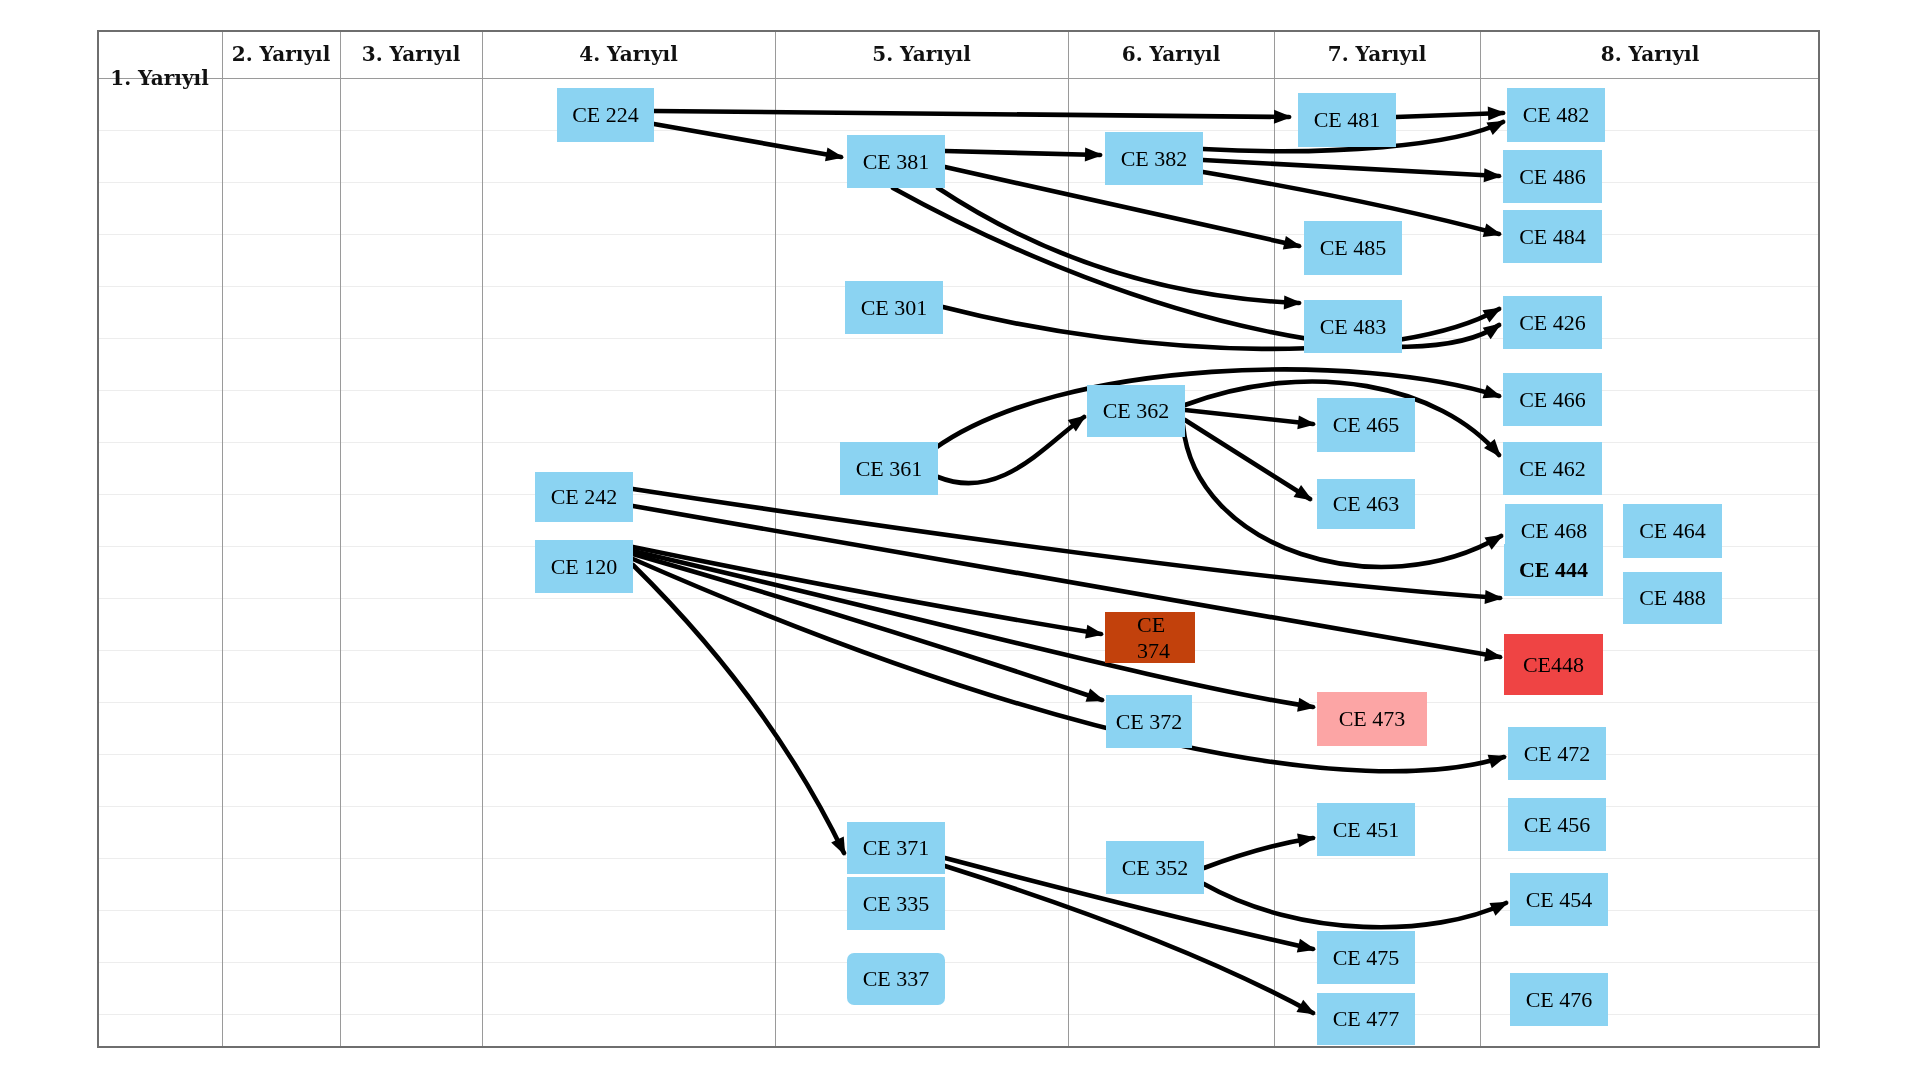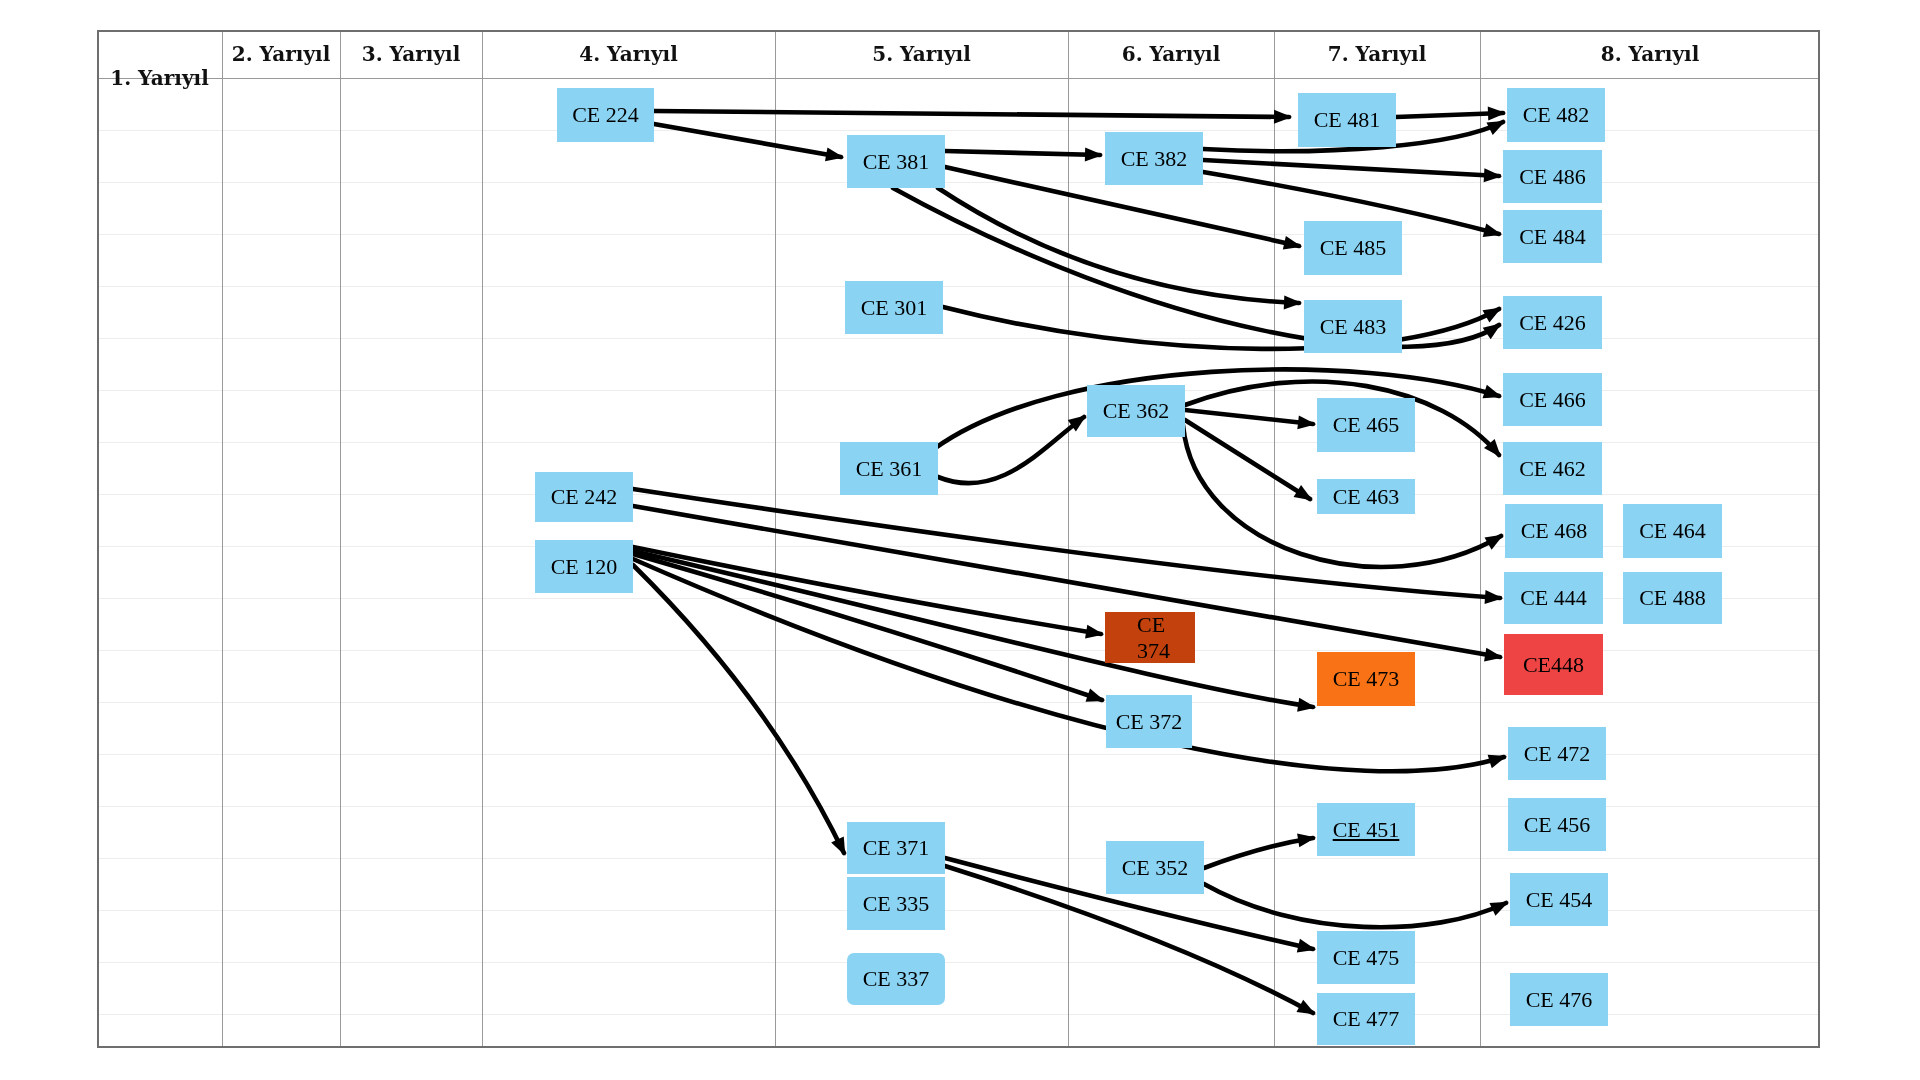--- a/index.html
+++ b/index.html
@@ -113,34 +113,34 @@
       <div class="course" style="left: 847px; top: 953px; width: 98px; height: 52px; background: rgb(139, 211, 242); border-radius: 7px;">CE 337</div>
       <div class="course" style="left: 1105px; top: 132px; width: 98px; height: 53px; background: rgb(139, 211, 242);">CE 382</div>
       <div class="course" style="left: 1087px; top: 385px; width: 98px; height: 52px; background: rgb(139, 211, 242);">CE 362</div>
       <div class="course" style="left: 1105px; top: 612px; width: 90px; height: 51px; background: #c2410c; padding-left: 32px;">CE 374</div>
       <div class="course" style="left: 1106px; top: 695px; width: 86px; height: 53px; background: rgb(139, 211, 242);">CE 372</div>
       <div class="course" style="left: 1106px; top: 841px; width: 98px; height: 53px; background: rgb(139, 211, 242);">CE 352</div>
       <div class="course" style="left: 1298px; top: 93px; width: 98px; height: 54px; background: rgb(139, 211, 242);">CE 481</div>
       <div class="course" style="left: 1304px; top: 221px; width: 98px; height: 54px; background: rgb(139, 211, 242);">CE 485</div>
       <div class="course" style="left: 1304px; top: 300px; width: 98px; height: 53px; background: rgb(139, 211, 242);">CE 483</div>
       <div class="course" style="left: 1317px; top: 398px; width: 98px; height: 54px; background: rgb(139, 211, 242);">CE 465</div>
-      <div class="course" style="left: 1317px; top: 479px; width: 98px; height: 35px; background: rgb(139, 211, 242);">CE 463</div>
-      <div class="course" style="left: 1317px; top: 652px; width: 98px; height: 54px; background: #f97316;">CE 473</div>
-      <div class="course" style="left: 1317px; top: 803px; width: 98px; height: 53px; background: rgb(139, 211, 242); text-decoration: underline;">CE 451</div>
+      <div class="course" style="left: 1317px; top: 479px; width: 98px; height: 50px; background: rgb(139, 211, 242);">CE 463</div>
+      <div class="course" style="left: 1317px; top: 692px; width: 110px; height: 54px; background: #fca5a5;">CE 473</div>
+      <div class="course" style="left: 1317px; top: 803px; width: 98px; height: 53px; background: rgb(139, 211, 242);">CE 451</div>
       <div class="course" style="left: 1317px; top: 931px; width: 98px; height: 53px; background: rgb(139, 211, 242);">CE 475</div>
       <div class="course" style="left: 1317px; top: 993px; width: 98px; height: 52px; background: rgb(139, 211, 242);">CE 477</div>
       <div class="course" style="left: 1507px; top: 88px; width: 98px; height: 54px; background: rgb(139, 211, 242);">CE 482</div>
       <div class="course" style="left: 1503px; top: 150px; width: 99px; height: 53px; background: rgb(139, 211, 242);">CE 486</div>
       <div class="course" style="left: 1503px; top: 210px; width: 99px; height: 53px; background: rgb(139, 211, 242);">CE 484</div>
       <div class="course" style="left: 1503px; top: 296px; width: 99px; height: 53px; background: rgb(139, 211, 242);">CE 426</div>
       <div class="course" style="left: 1503px; top: 373px; width: 99px; height: 53px; background: rgb(139, 211, 242);">CE 466</div>
       <div class="course" style="left: 1503px; top: 442px; width: 99px; height: 53px; background: rgb(139, 211, 242);">CE 462</div>
       <div class="course" style="left: 1505px; top: 504px; width: 98px; height: 54px; background: rgb(139, 211, 242);">CE 468</div>
       <div class="course" style="left: 1623px; top: 504px; width: 99px; height: 54px; background: rgb(139, 211, 242);">CE 464</div>
-      <div class="course" style="left: 1504px; top: 572px; width: 99px; height: 52px; background: rgb(139, 211, 242);">CE 444</div>
+      <div class="course" style="left: 1504px; top: 544px; width: 99px; height: 52px; background: rgb(139, 211, 242); font-weight: bold;">CE 444</div>
       <div class="course" style="left: 1623px; top: 572px; width: 99px; height: 52px; background: rgb(139, 211, 242);">CE 488</div>
       <div class="course" style="left: 1504px; top: 634px; width: 99px; height: 61px; background: #ef4444;">CE448</div>
       <div class="course" style="left: 1508px; top: 727px; width: 98px; height: 53px; background: rgb(139, 211, 242);">CE 472</div>
       <div class="course" style="left: 1508px; top: 798px; width: 98px; height: 53px; background: rgb(139, 211, 242);">CE 456</div>
       <div class="course" style="left: 1510px; top: 873px; width: 98px; height: 53px; background: rgb(139, 211, 242);">CE 454</div>
       <div class="course" style="left: 1510px; top: 973px; width: 98px; height: 53px; background: rgb(139, 211, 242);">CE 476</div>
     </div>
 </div>
 
 </body></html>

